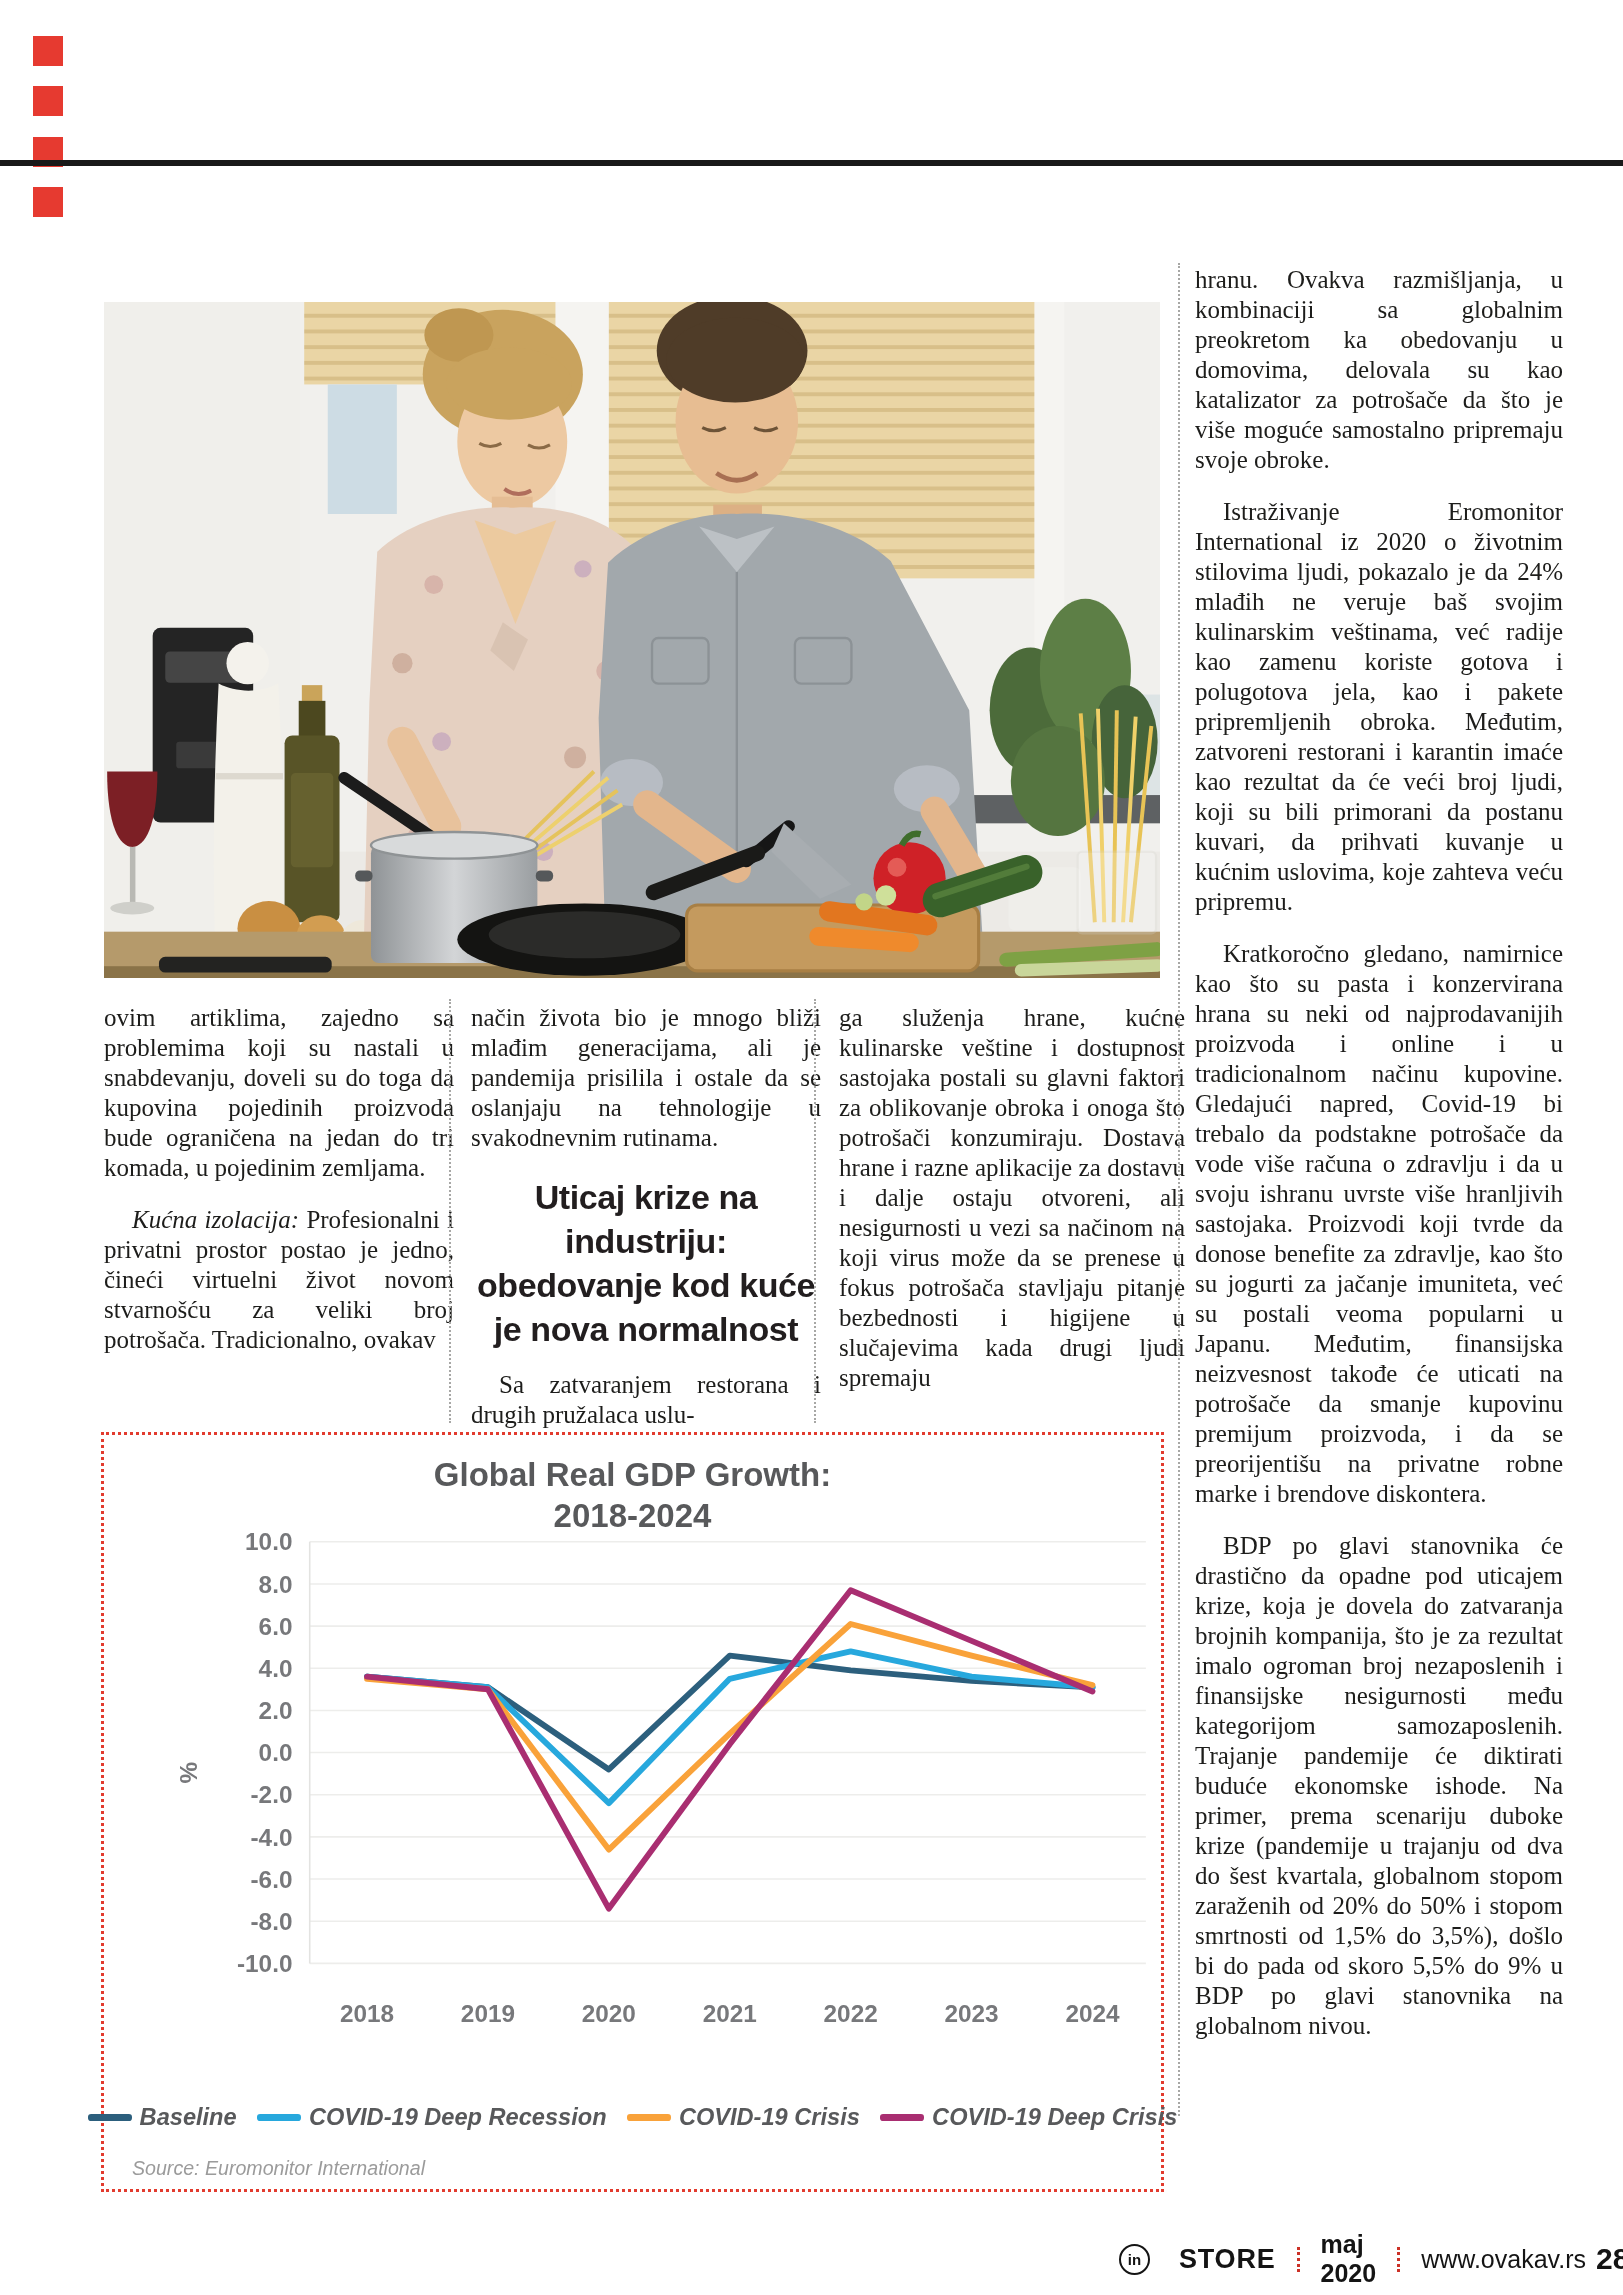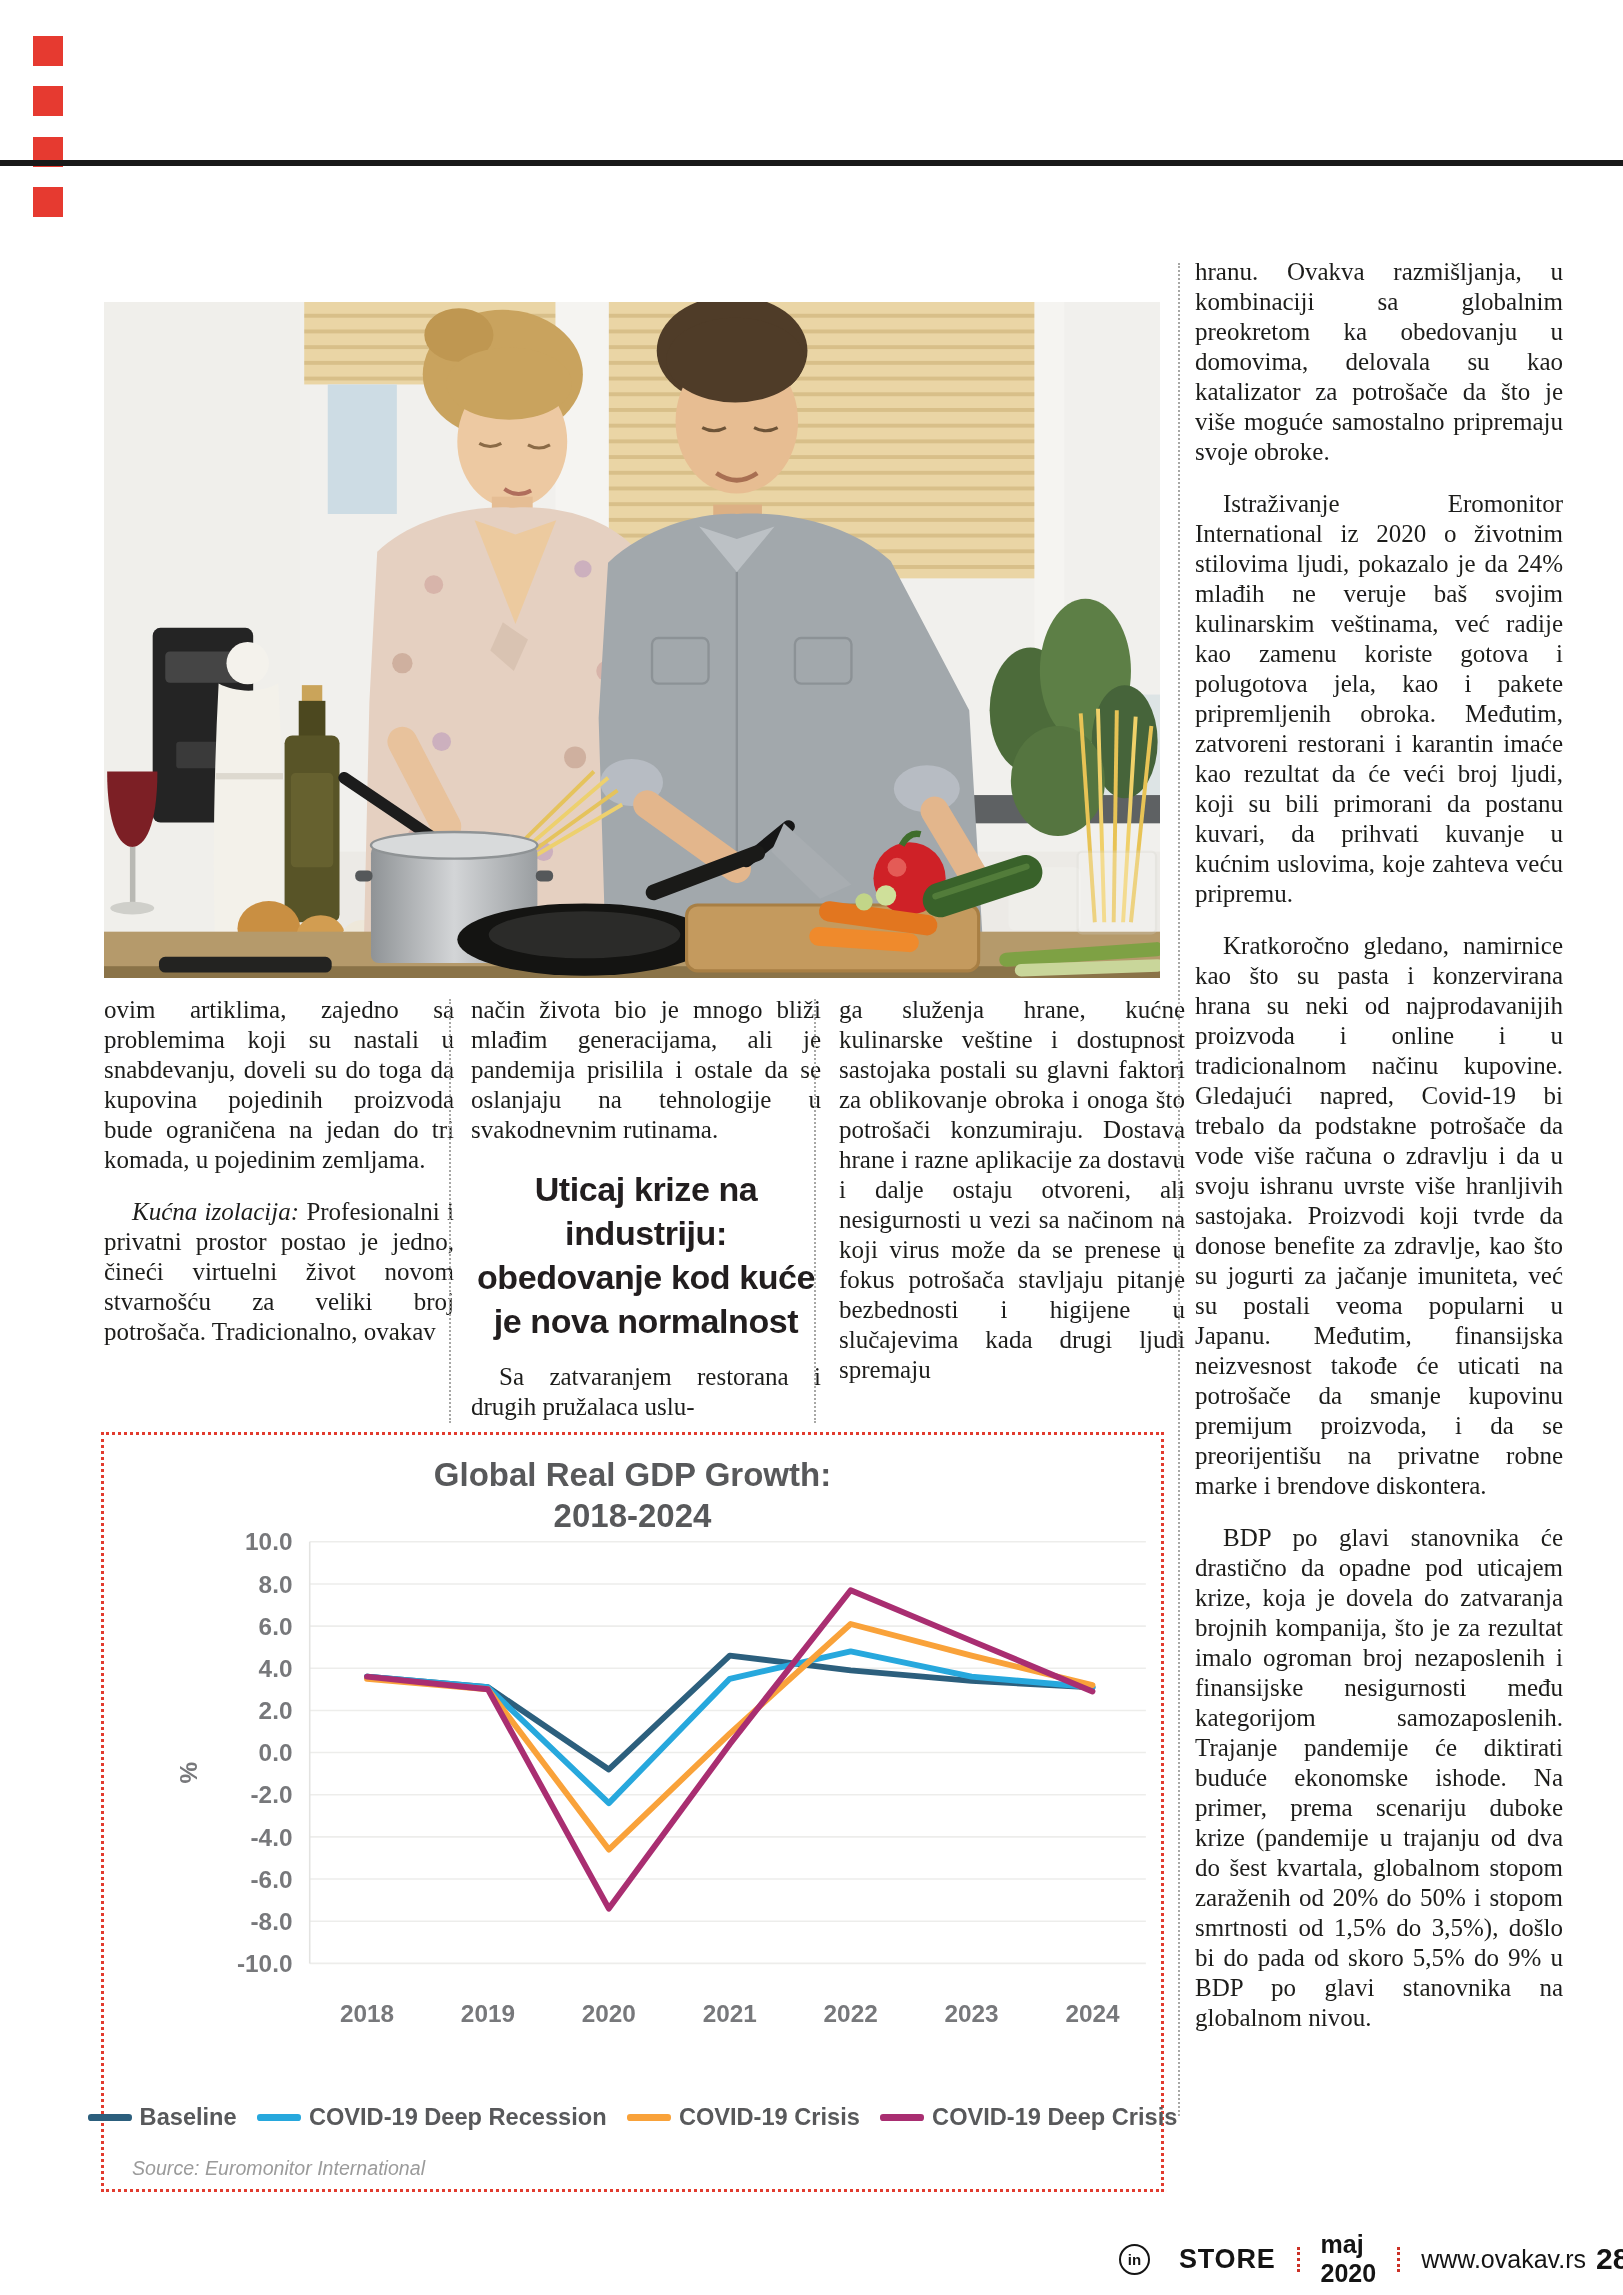--- a/index.html
+++ b/index.html
@@ -5,21 +5,21 @@
   html,body{margin:0;padding:0;}
   body{width:1623px;height:2295px;position:relative;background:#ffffff;overflow:hidden;
        font-family:"Liberation Serif","DejaVu Serif",serif;}
   
   .print-mark{position:absolute;left:33px;width:30px;height:30px;background:#e63a30;}
   .top-rule{position:absolute;left:0;top:160px;width:1623px;height:5.5px;background:#191919;}
   
   .photo{position:absolute;left:104px;top:302px;width:1056px;height:676px;overflow:hidden;background:#e9e7e3;}
   
   .bodycol{position:absolute;font-size:25px;line-height:30px;color:#1d1d1b;text-align:justify;}
-  .bodycol p{margin:4px 0 22px 0;}
+  .bodycol p{margin:12px 0 22px 0;}
   .bodycol p.ind{text-indent:28px;}
   .lead-italic{font-style:italic;}
   .sec-heading{font-family:"Liberation Sans","DejaVu Sans",sans-serif;font-weight:bold;
                font-size:34px;line-height:44px;color:#221e1f;letter-spacing:-0.4px;text-align:center;
                margin:4.7px 0 19px 0;}
   .col1{left:104px;top:991px;width:350px;}
   .col2{left:471px;top:991px;width:350px;}
   .col3{left:839px;top:991px;width:346px;}
   .rightcol{left:1195px;top:253px;width:368px;}
   .vsep{position:absolute;width:0;border-left:2.4px dotted #a7a7a5;}
@@ -31,21 +31,21 @@
              border:3.1px dotted #e23b2e;box-sizing:border-box;}
   .chart-title{position:absolute;left:0;top:19px;width:100%;text-align:center;
                font-family:"Liberation Sans","DejaVu Sans",sans-serif;font-weight:bold;
                font-size:33px;line-height:41px;color:#58595b;}
   .plot-svg{position:absolute;left:0;top:0;}
   .plot-svg text{font-family:"Liberation Sans","DejaVu Sans",sans-serif;}
   .plot-svg .tick{font-size:31px;font-weight:bold;fill:#77787b;}
   .plot-svg .xtick{font-size:31px;font-weight:bold;fill:#77787b;}
   .chart-legend{position:absolute;left:0;top:669px;width:100%;display:flex;justify-content:center;
                 align-items:center;gap:20.4px;font-family:"Liberation Sans","DejaVu Sans",sans-serif;
-                font-size:23.6px;font-weight:600;color:#58595b;}
+                font-size:23.6px;font-weight:600;color:#58595b;font-style:italic;}
   .lg-item{display:flex;align-items:center;gap:7.9px;white-space:nowrap;}
   .lg-item .sw{display:inline-block;width:44px;height:7px;border-radius:3.1px;}
   .chart-source{position:absolute;left:28px;top:722px;font-family:"Liberation Sans","DejaVu Sans",sans-serif;
                 font-style:italic;font-size:19.6px;color:#9b9b9b;}
   
   .footer{position:absolute;left:1119px;top:2240px;width:445px;height:38px;display:flex;
           align-items:center;font-family:"Liberation Sans","DejaVu Sans",sans-serif;color:#141414;gap:10px;}
   .footer .logo-circle{width:27px;height:27px;border:2.4px solid #141414;border-radius:50%;
           display:flex;align-items:center;justify-content:center;font-weight:bold;font-size:15px;flex:none;}
   .footer .brand{font-weight:bold;font-size:27px;letter-spacing:0.8px;margin-left:19px;}

